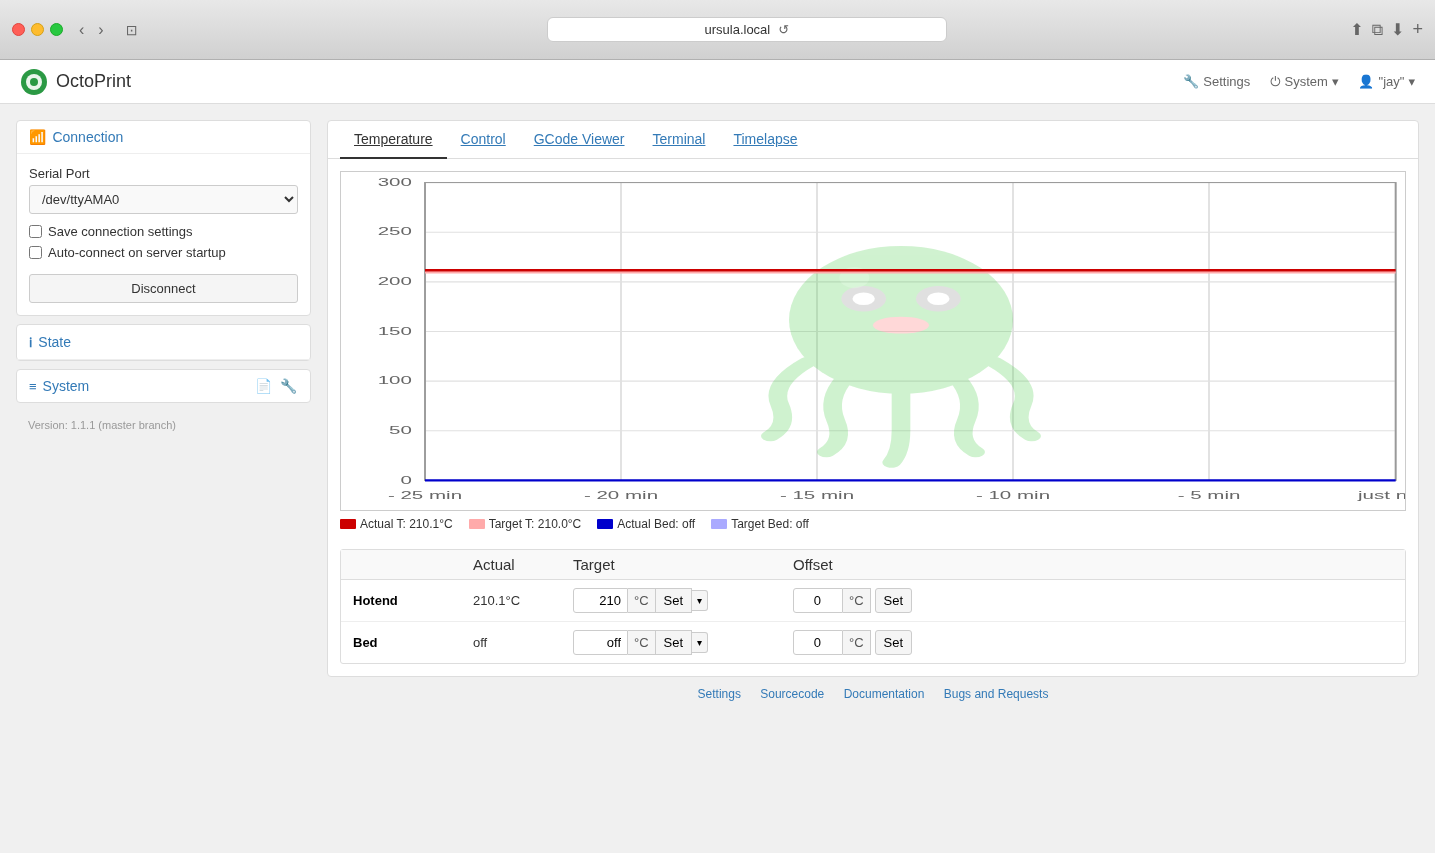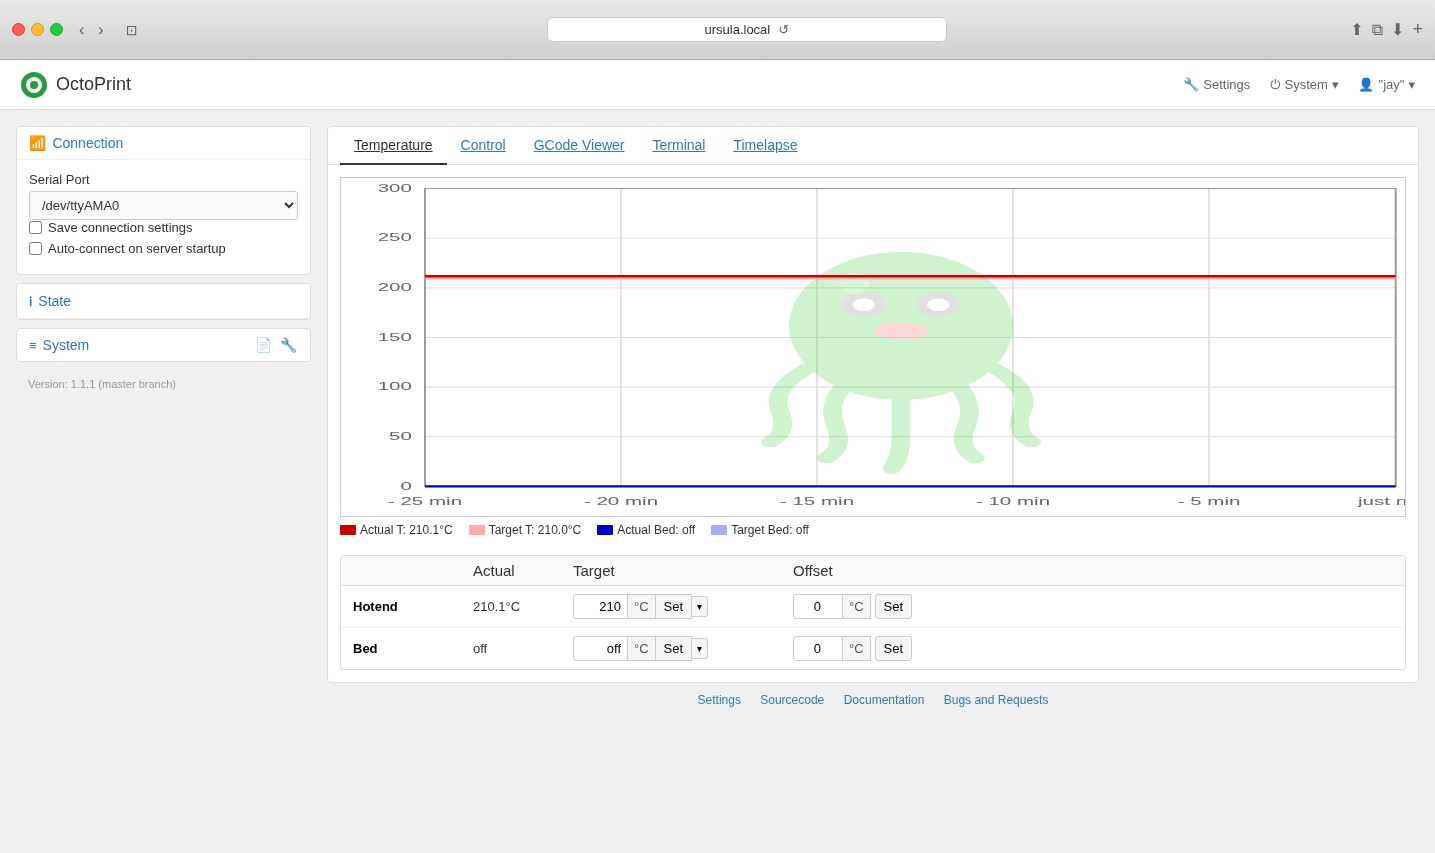--- a/index.html
+++ b/index.html
@@ -32,37 +32,37 @@
     .app-container { background: #f0f0f0; min-height: 793px; }
 
     
     .top-nav {
       background: white;
       border-bottom: 1px solid #ddd;
       padding: 8px 20px;
       display: flex;
       align-items: center;
       justify-content: space-between;
-      height: 50px;
+      height: 44px;
     }
     .logo { display: flex; align-items: center; gap: 8px; font-size: 18px; font-weight: 500; color: #333; }
     .logo-icon { width: 28px; height: 28px; }
     .nav-right { display: flex; align-items: center; gap: 20px; }
     .nav-link { color: #666; text-decoration: none; font-size: 13px; display: flex; align-items: center; gap: 4px; cursor: pointer; }
 
     
     .main-layout { display: flex; gap: 0; padding: 16px; gap: 16px; }
 
     
     .sidebar { width: 295px; flex-shrink: 0; }
     .sidebar-panel { background: white; border: 1px solid #ddd; border-radius: 4px; margin-bottom: 8px; }
     .sidebar-panel-header { padding: 8px 12px; border-bottom: 1px solid #eee; display: flex; align-items: center; justify-content: space-between; }
     .sidebar-panel-title { color: #337ab7; font-size: 14px; font-weight: 500; display: flex; align-items: center; gap: 6px; }
     .sidebar-panel-body { padding: 12px; }
-    .form-group { }
+    .form-group { margin-bottom: 10px; }
     .form-label { display: block; margin-bottom: 4px; color: #333; font-size: 13px; }
     .form-select { width: 100%; padding: 5px 8px; border: 1px solid #ccc; border-radius: 3px; background: #f9f9f9; font-size: 13px; color: #333; appearance: auto; }
     .checkbox-group { margin-bottom: 6px; display: flex; align-items: center; gap: 6px; font-size: 13px; color: #333; }
     .disconnect-btn { width: 100%; padding: 6px; background: #f5f5f5; border: 1px solid #ccc; border-radius: 3px; font-size: 13px; color: #333; cursor: pointer; margin-top: 8px; }
     .sidebar-files-header { padding: 8px 12px; display: flex; align-items: center; justify-content: space-between; }
     .sidebar-files-title { color: #337ab7; font-size: 14px; font-weight: 500; display: flex; align-items: center; gap: 6px; }
     .files-actions { display: flex; gap: 8px; }
     .files-action-btn { background: none; border: none; color: #666; font-size: 14px; cursor: pointer; }
 
     
@@ -189,20 +189,21 @@
             </select>
           </div>
           <div class="checkbox-group">
             <input type="checkbox" style="">
             <span>Save connection settings</span>
           </div>
           <div class="checkbox-group">
             <input type="checkbox" style="">
             <span>Auto-connect on server startup</span>
           </div>
+          <button class="disconnect-btn">Disconnect</button>
         </div>
       </div>
 
       <div class="sidebar-panel">
         <div class="sidebar-panel-header">
           <div class="sidebar-panel-title">
             <span style="color:#337ab7; font-weight:bold; font-size:13px;">ℹ</span>
             <span>State</span>
           </div>
         </div>

